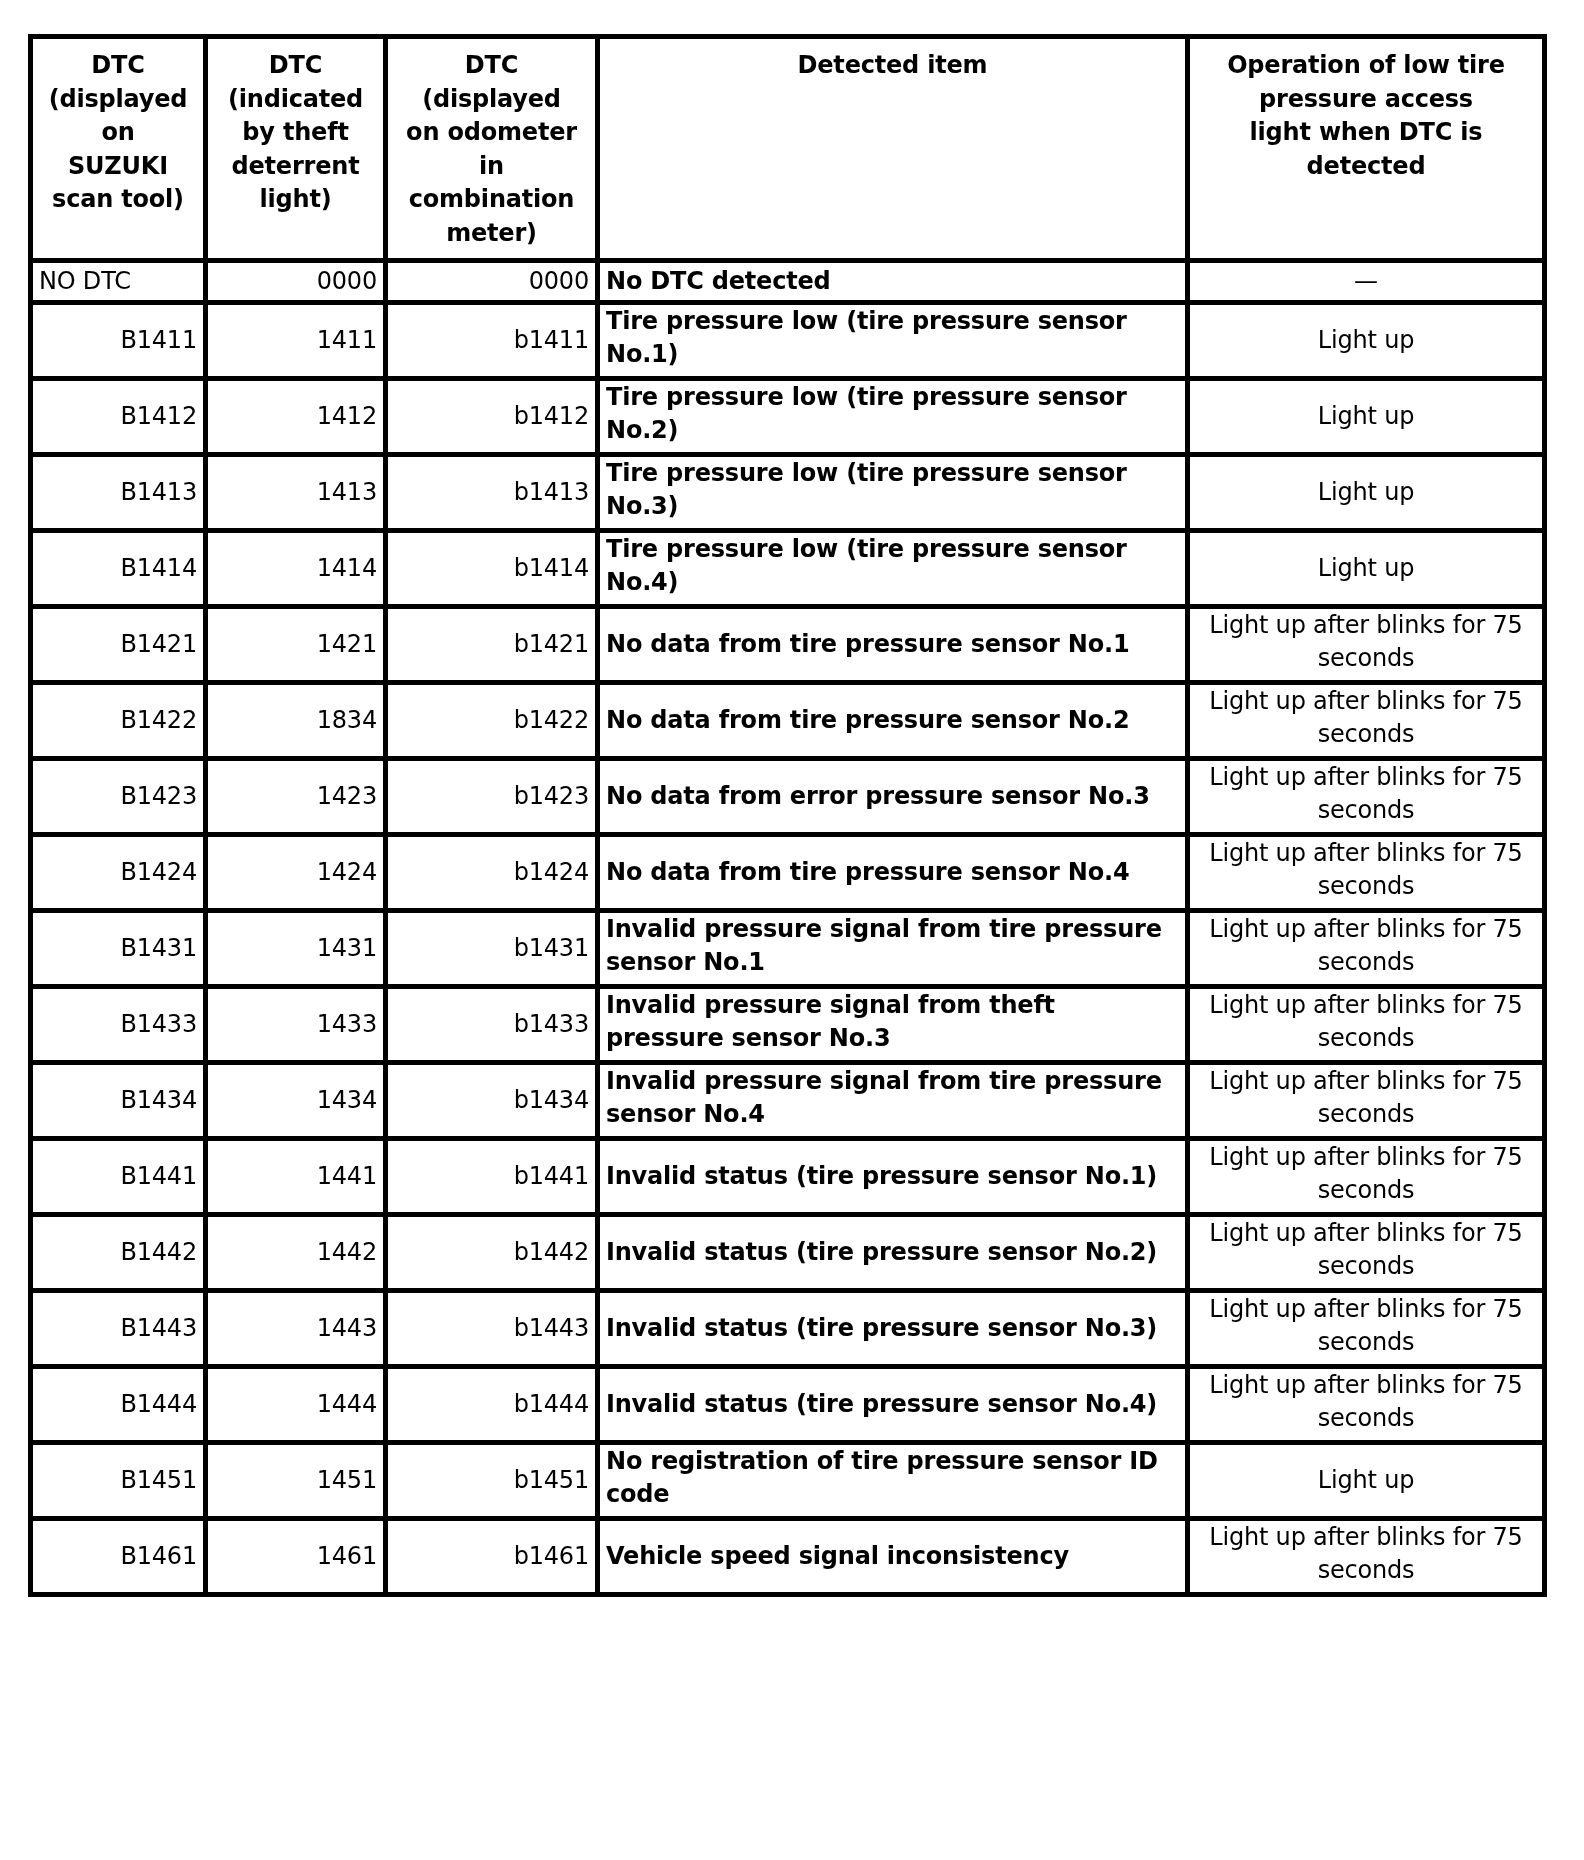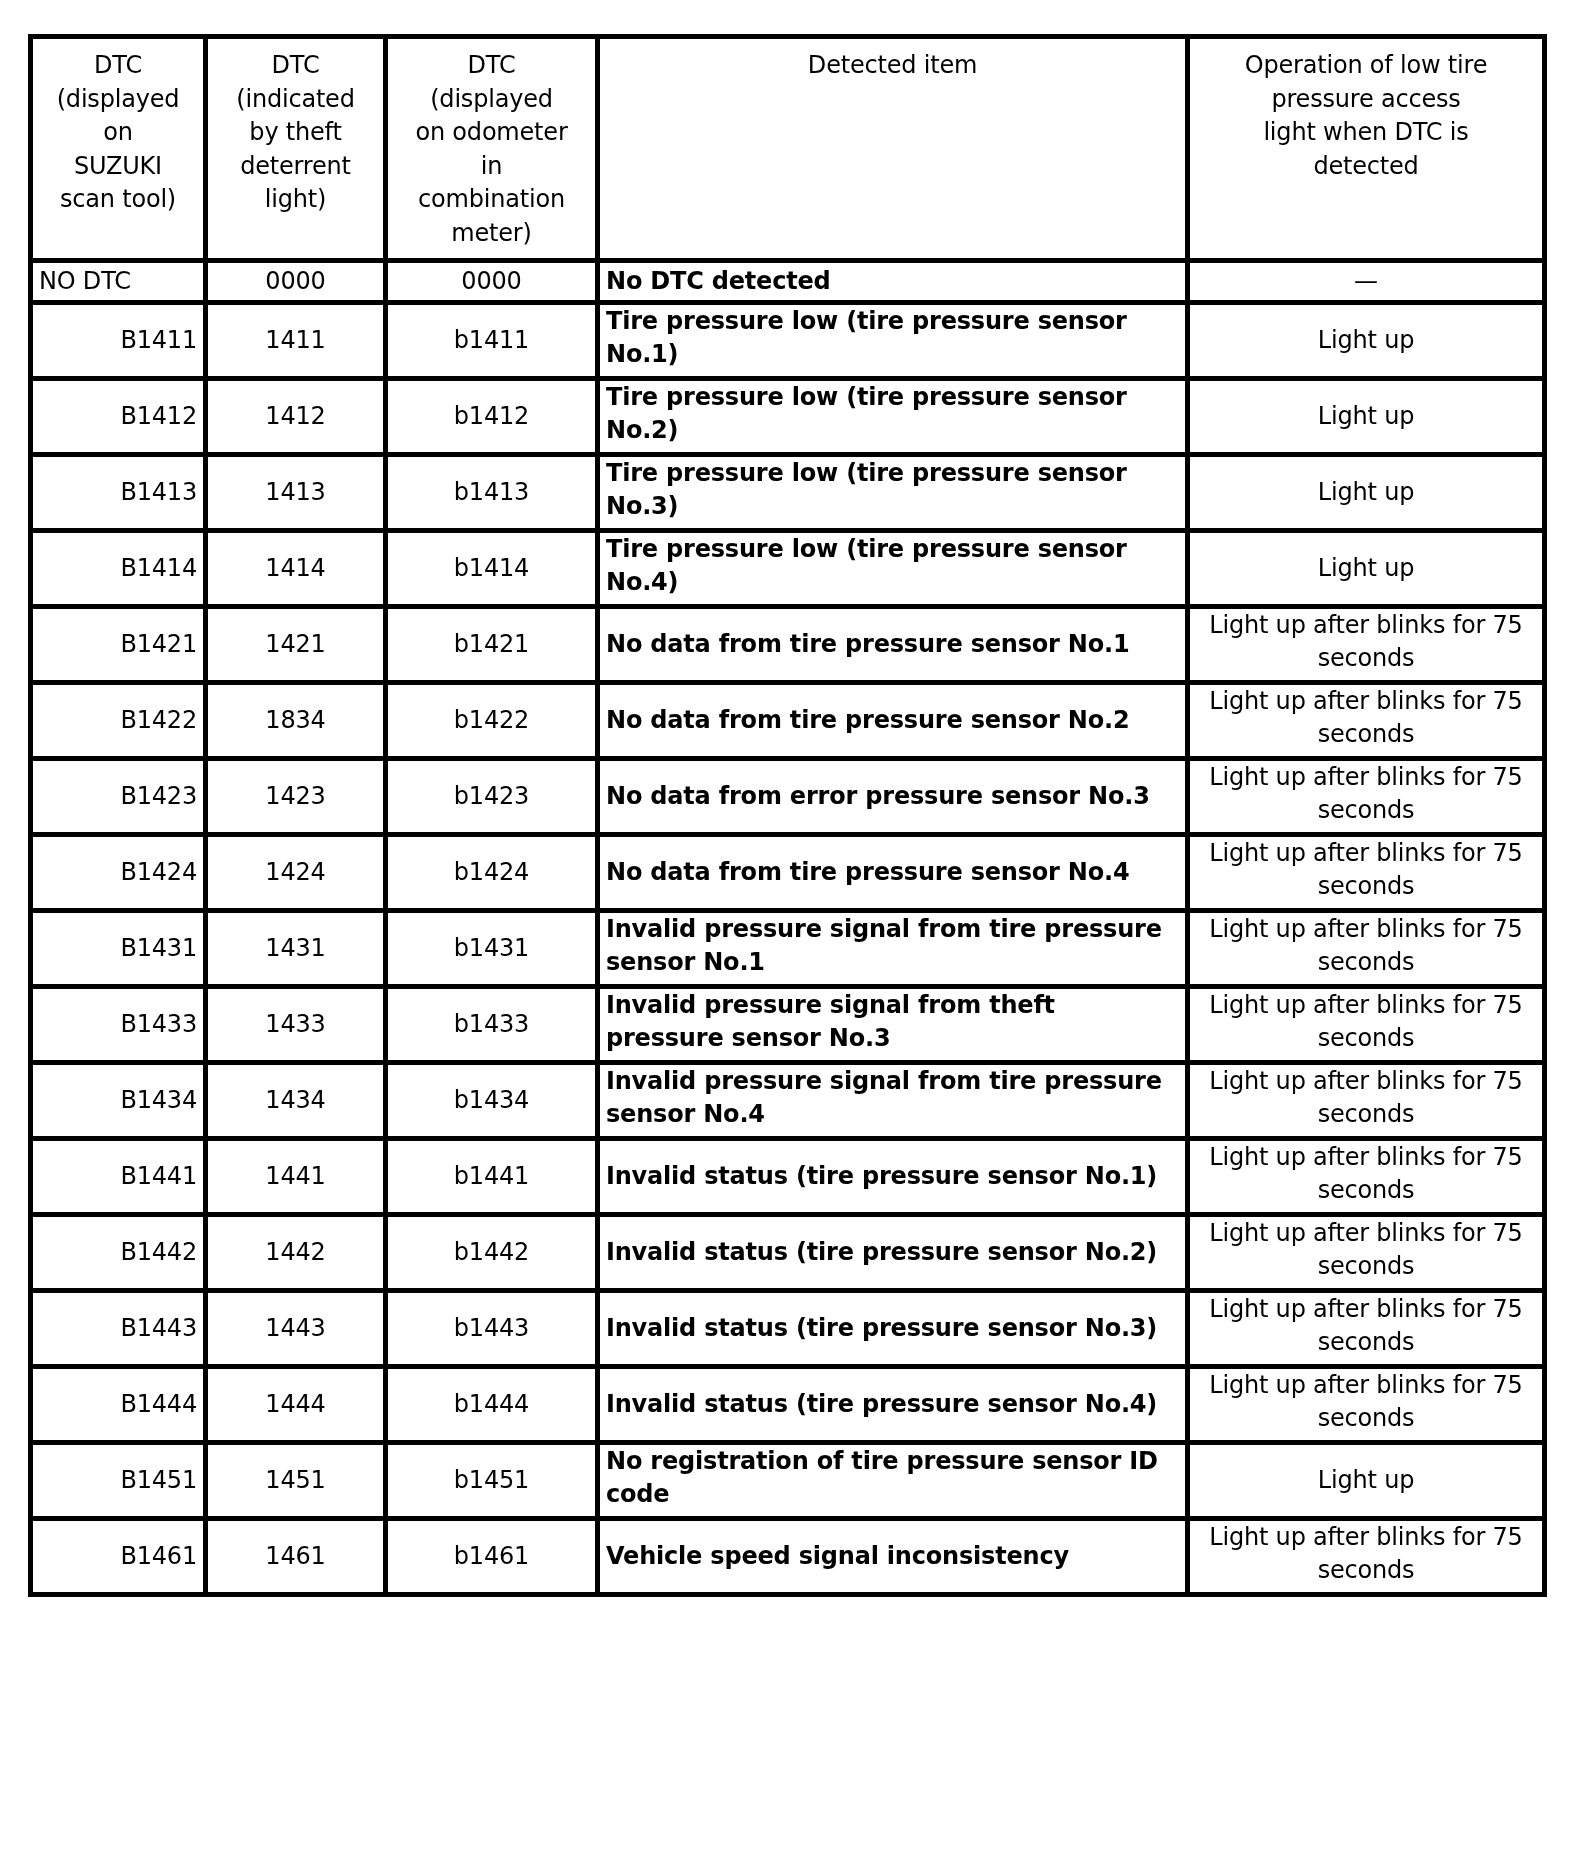--- a/index.html
+++ b/index.html
@@ -12,33 +12,33 @@
   }
   table.dtc td, table.dtc th {
     border: 5px solid #000;
     padding: 0 6px;
     font-size: 24px;
     line-height: 33px;
     letter-spacing: -0.2px;
     overflow: hidden;
   }
   table.dtc th {
-    font-weight: normal;
+    font-weight: bold;
     vertical-align: top;
     text-align: center;
     padding-top: 10px;
     height: 209px;
     font-size: 24px;
     line-height: 33.5px;
   }
   tr.row-nodtc td { height: 37px; }
   tr.row td { height: 71px; }
   td.c-scan { text-align: right; padding-right: 8px; }
   td.c-nodtc { }
-  td.c-theft, td.c-odo { text-align: center; }
+  td.c-theft, td.c-odo { text-align: right; }
   td.c-item { text-align: left; padding-left: 8px; font-weight: bold; }
   td.c-op { text-align: center; }
   td.wrap-top { vertical-align: top; padding-top: 4px; }
   td.mid { vertical-align: middle; }
   col.w1 { width: 175px; }
   col.w2 { width: 180px; }
   col.w3 { width: 212px; }
   col.w4 { width: 590px; }
   col.w5 { width: 357px; }
 </style>

